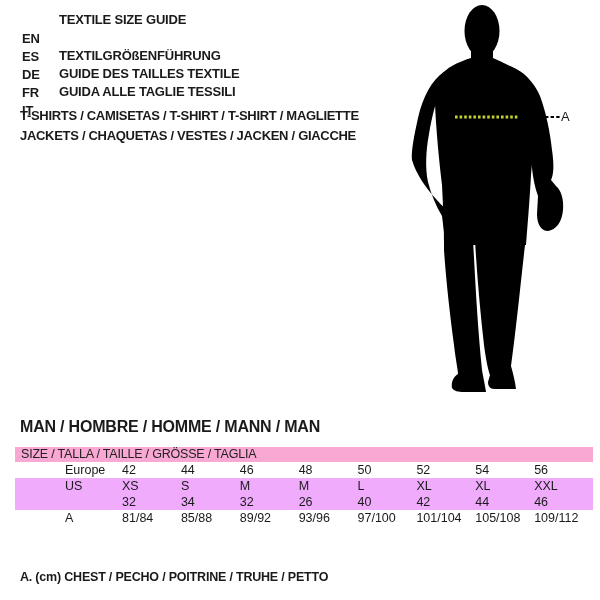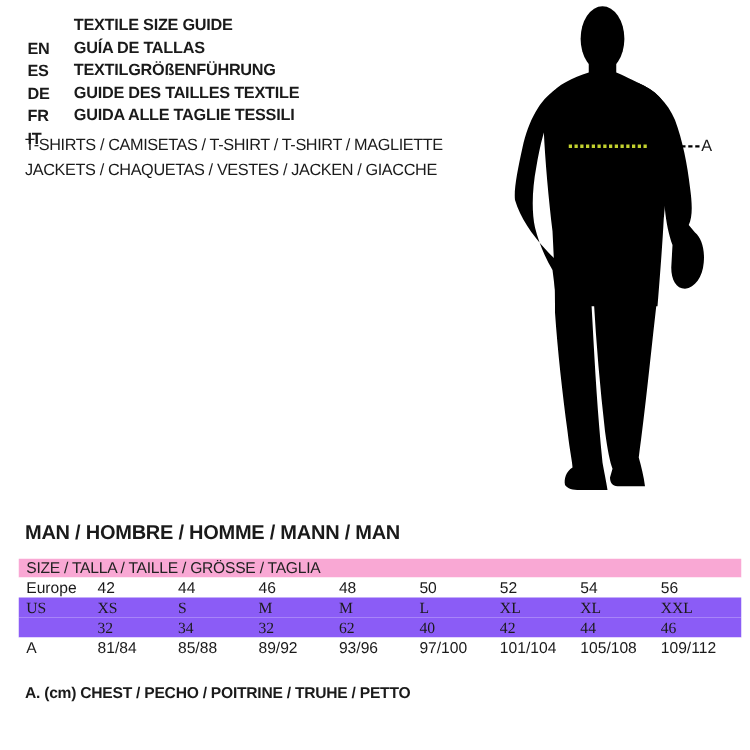--- a/index.html
+++ b/index.html
@@ -7,55 +7,54 @@
   .page{position:relative;width:600px;height:600px;background:#ffffff;overflow:hidden;}
 
   
   .lang-list{position:absolute;left:22px;top:11px;}
   .lang-row{display:flex;height:18px;line-height:18px;font-size:13px;letter-spacing:-0.2px;}
   .lang-code{width:37px;font-weight:700;margin-top:19px;}
   .lang-label{font-weight:700;text-align:right;}
 
   
   .categories{position:absolute;left:20px;top:106px;}
-  .category-line{font-size:13px;font-weight:400;line-height:20px;letter-spacing:-0.3px;}
+  .category-line{font-size:13px;font-weight:700;line-height:20px;letter-spacing:-0.3px;}
 
   
   .figure-wrap{position:absolute;left:398px;top:0;width:175px;height:400px;}
   .figure-wrap svg{display:block;}
   .measure-label{position:absolute;left:163px;top:109px;font-size:13px;font-weight:400;}
 
   
   .section-title{position:absolute;left:20px;top:418px;font-size:16px;font-weight:700;letter-spacing:-0.2px;}
 
   
   .size-table{position:absolute;left:15px;top:447px;width:578px;}
   .table-header{height:15px;line-height:15px;background:#f9a8d4;font-size:12.5px;
                 padding-left:6px;letter-spacing:-0.2px;color:#222;}
   .t-row{display:flex;height:16px;line-height:16px;font-size:12.5px;background:#ffffff;}
-  .t-row.shaded{background:#8b5cf6;font-family:Liberation Serif, serif;}
-  .t-label{width:57px;padding-left:6px;text-align:left;}
+  .t-row.shaded{background:#f0abfc;}
+  .t-label{width:57px;padding-left:6px;text-align:left;margin-left:44px;}
   .t-cell{flex:1;text-align:left;}
 
   
-  .footnote{position:absolute;left:20px;top:547px;font-size:12.5px;font-weight:700;letter-spacing:-0.2px;}
+  .footnote{position:absolute;left:20px;top:570px;font-size:12.5px;font-weight:700;letter-spacing:-0.2px;}
 </style>
 </head>
 <body>
 
 <div class="page">
 
   <div class="lang-list">
       <div class="lang-row">
         <span class="lang-code">EN</span>
         <span class="lang-label">TEXTILE SIZE GUIDE</span>
       </div>
       <div class="lang-row">
         <span class="lang-code">ES</span>
-        <span class="lang-label">GUÍA DE TALLAS</span>
       </div>
       <div class="lang-row">
         <span class="lang-code">DE</span>
         <span class="lang-label">TEXTILGRÖßENFÜHRUNG</span>
       </div>
       <div class="lang-row">
         <span class="lang-code">FR</span>
         <span class="lang-label">GUIDE DES TAILLES TEXTILE</span>
       </div>
       <div class="lang-row">
@@ -176,21 +175,21 @@
           <div class="t-cell">L</div>
           <div class="t-cell">XL</div>
           <div class="t-cell">XL</div>
           <div class="t-cell">XXL</div>
         </div>
         <div class="t-row shaded">
           <div class="t-label"></div>
           <div class="t-cell">32</div>
           <div class="t-cell">34</div>
           <div class="t-cell">32</div>
-          <div class="t-cell">62</div>
+          <div class="t-cell">26</div>
           <div class="t-cell">40</div>
           <div class="t-cell">42</div>
           <div class="t-cell">44</div>
           <div class="t-cell">46</div>
         </div>
         <div class="t-row">
           <div class="t-label">A</div>
           <div class="t-cell">81/84</div>
           <div class="t-cell">85/88</div>
           <div class="t-cell">89/92</div>

